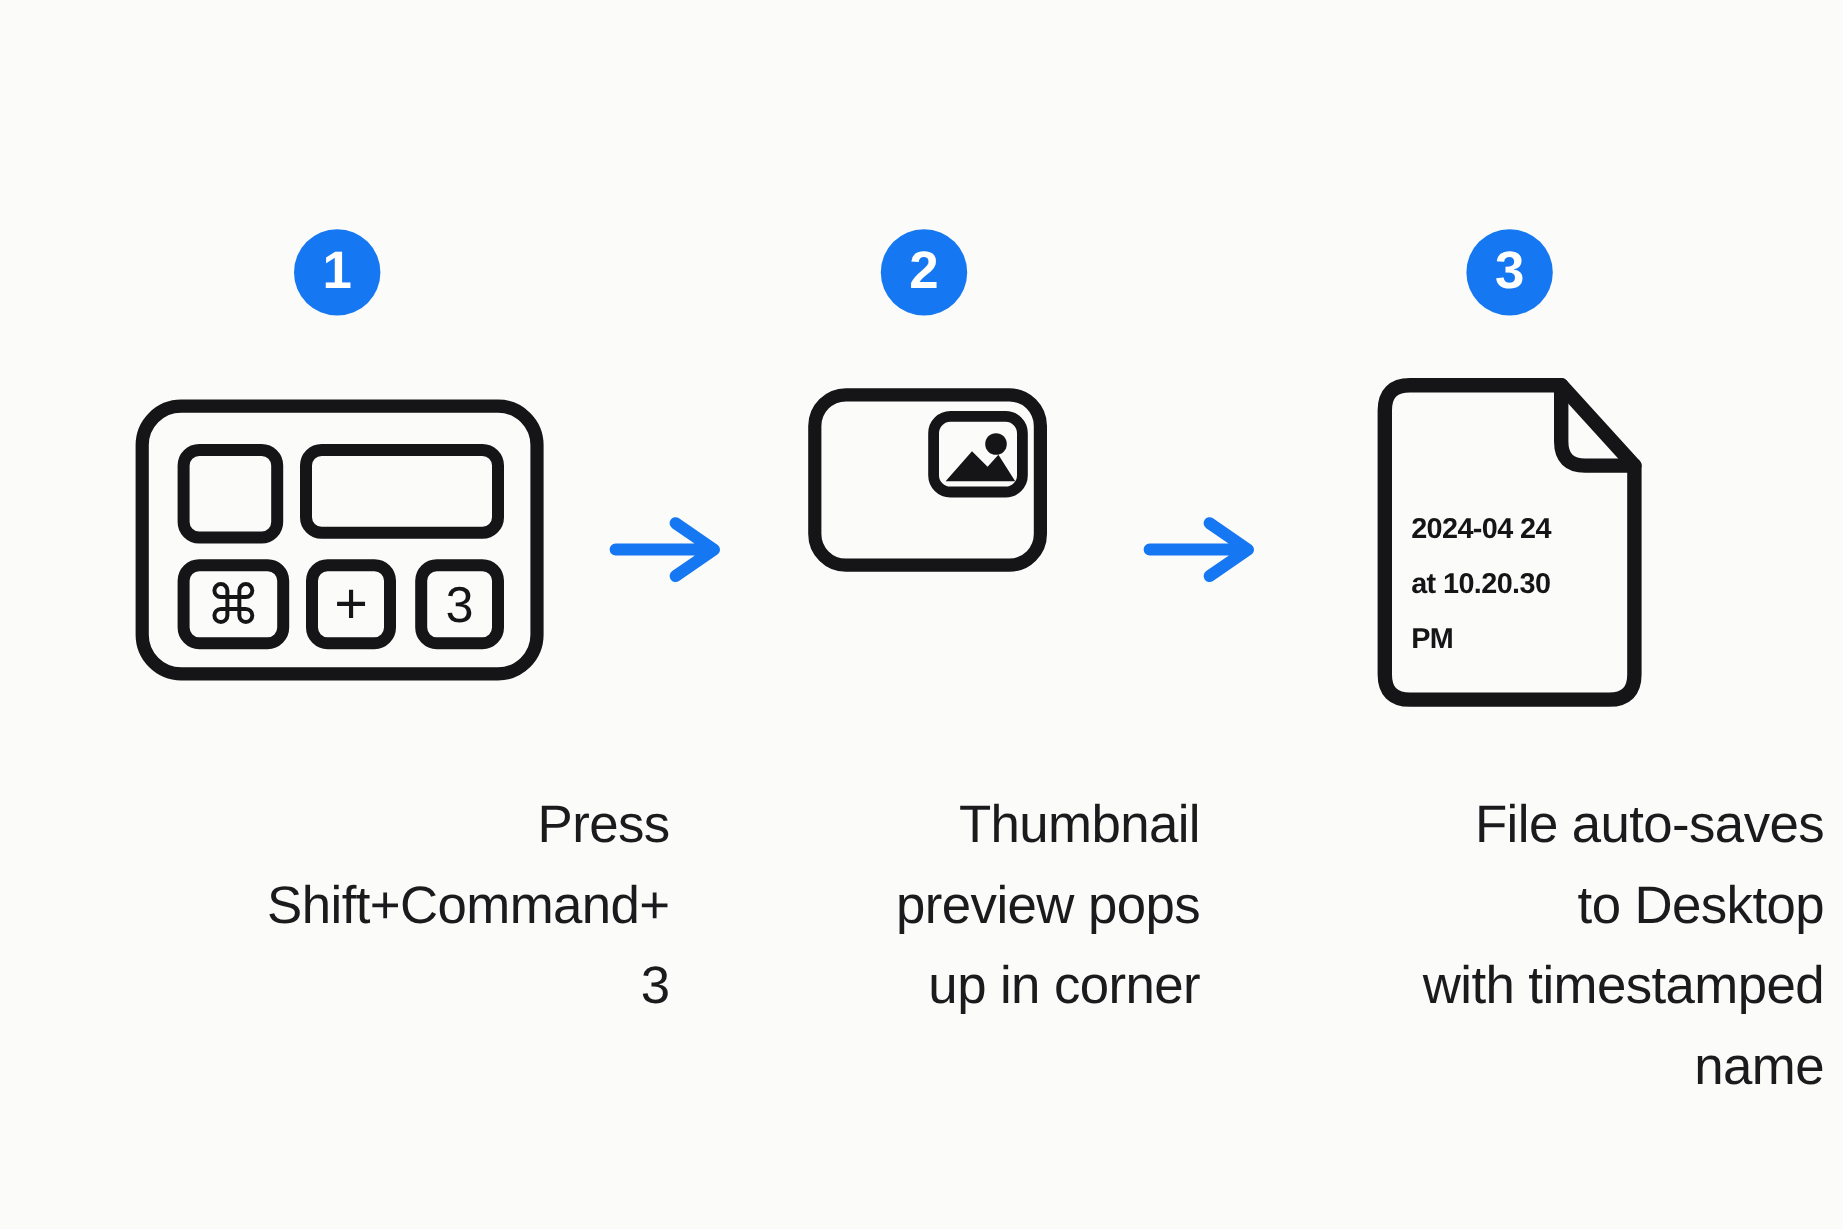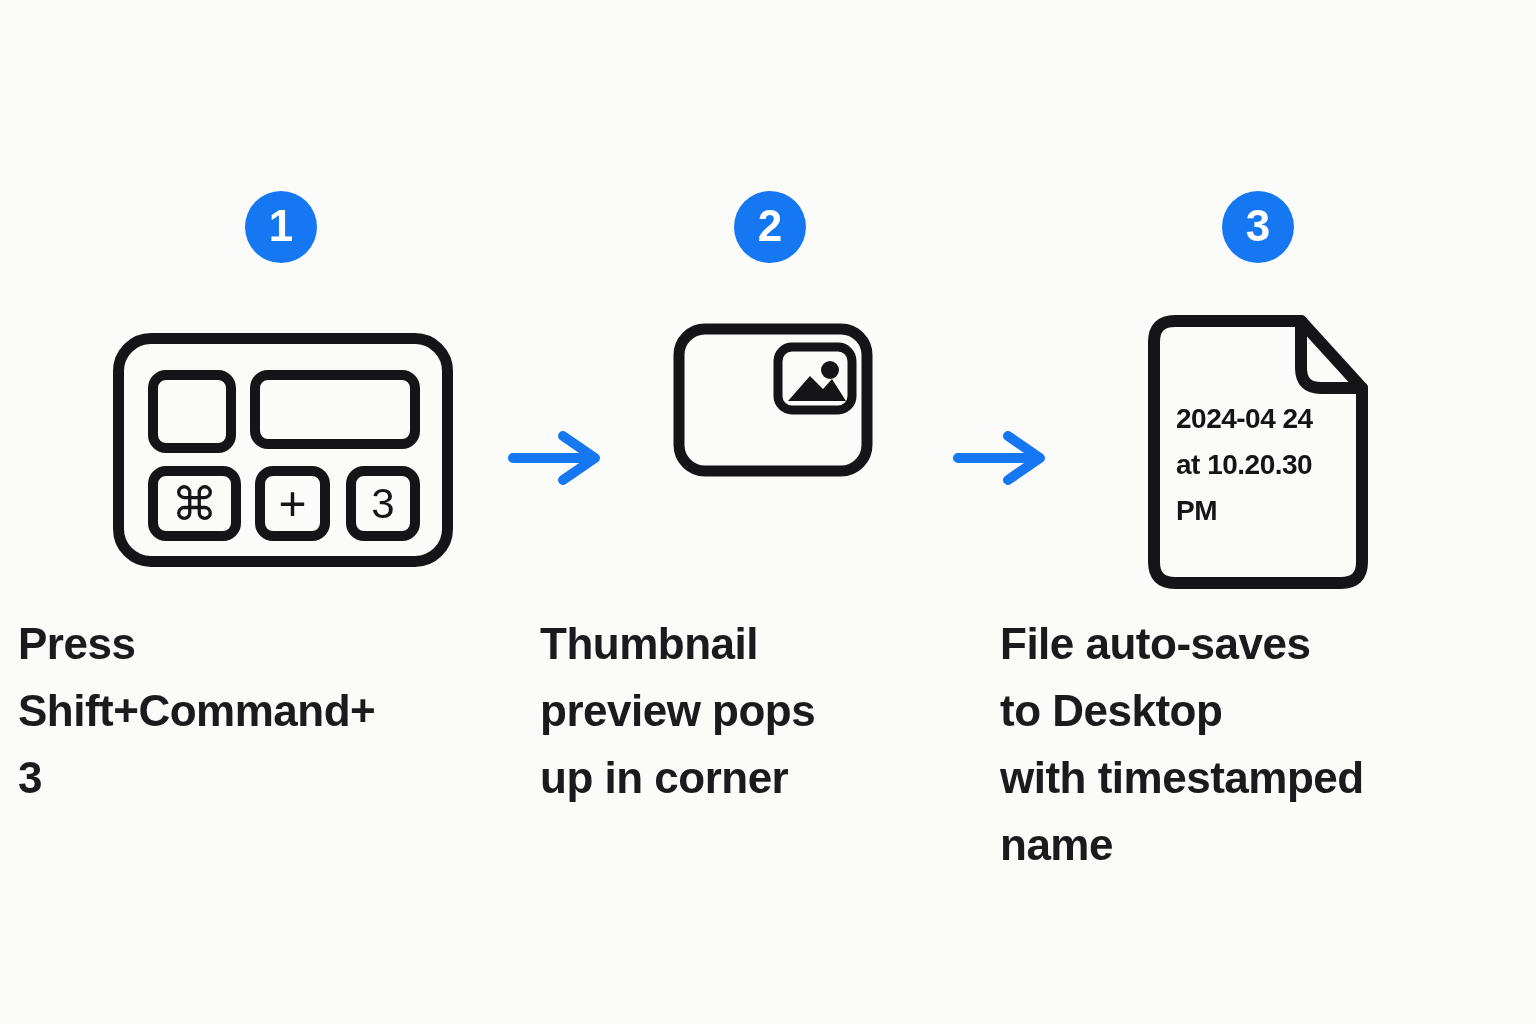--- a/index.html
+++ b/index.html
@@ -58,41 +58,41 @@
   .key-plus { left: 131px; top: 122px; width: 75px; height: 75px; font-size: 48px; }
   .key-num  { left: 222px; top: 122px; width: 74px; height: 75px; font-size: 42px; }
 
   
   .thumb-icon { position: absolute; left: 673px; top: 323px; width: 200px; height: 154px; }
 
   
   .file-icon { position: absolute; left: 1143px; top: 312px; width: 230px; height: 280px; }
   .file-label {
     position: absolute;
-    left: 1176px; top: 396px;
+    left: 1176px; top: 418px;
     width: 185px;
-    font-size: 28px; font-weight: 600;
+    font-size: 24px; font-weight: 600;
     line-height: 46px;
     white-space: pre-line;
     color: var(--ink);
     letter-spacing: -0.5px;
   }
 
   
   .arrow { position: absolute; width: 100px; height: 60px; }
   .arrow-1 { left: 505px; top: 428px; }
   .arrow-2 { left: 950px; top: 428px; }
 
   
   .caption {
     position: absolute;
-    top: 610px;
-    font-size: 44px; font-weight: 700;
+    top: 654px;
+    font-size: 44px; font-weight: 400;
     line-height: 67px;
-    text-align: left;
+    text-align: right;
     white-space: pre-line;
     color: #1b1b1d;
     letter-spacing: -0.5px;
   }
   .caption-1 { left: 18px;  width: 540px; }
   .caption-2 { left: 540px; width: 460px; }
   .caption-3 { left: 1000px; width: 520px; }
 
   svg .stroke { fill: none; stroke: var(--ink); stroke-linejoin: round; stroke-linecap: round; }
   svg .fill { fill: var(--ink); }

